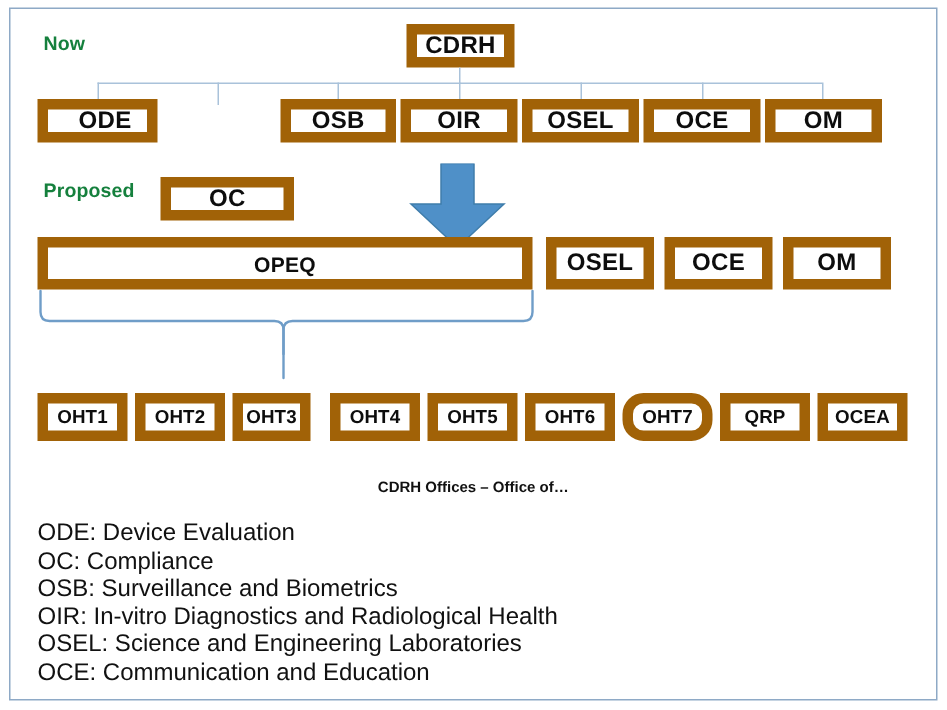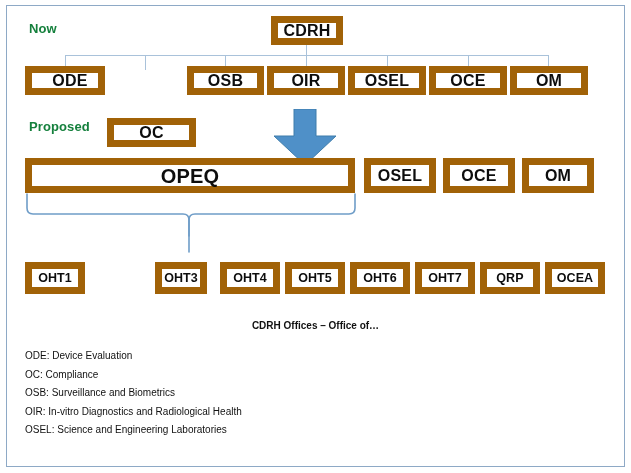--- a/index.html
+++ b/index.html
@@ -50,21 +50,21 @@
     color: #0d0d0d;
     font-size: 16px;
     letter-spacing: 0.2px;
     line-height: 1;
   }
   .obox.small {
     font-size: 12.5px;
     letter-spacing: 0.1px;
   }
   .obox.wide {
-    font-size: 20px;
+    font-size: 14px;
   }
   
   .hline {
     position: absolute;
     background: #a9c2da;
     height: 1px;
   }
   .vline {
     position: absolute;
     background: #a9c2da;
@@ -83,21 +83,21 @@
   
   #legend-title {
     position: absolute;
     font-weight: bold;
     font-size: 10px;
     color: #111111;
     white-space: nowrap;
   }
   .legend-col {
     position: absolute;
-    font-size: 10px;
+    font-size: 16px;
     color: #111111;
     line-height: 18.6px;
   }
   .legend-item {
     white-space: nowrap;
   }
 </style>
 </head>
 <body>
 
@@ -139,33 +139,35 @@
     <div class="obox" style="left:436px; top:152px; width:72px; height:35px;">OCE</div>
     <div class="obox" style="left:515px; top:152px; width:72px; height:35px;">OM</div>
 
     <svg id="brace-shape" style="left:16px; top:186px;" width="336" height="62" viewBox="0 0 336 62">
       <path d="M4,2 L4,16 Q4,22 10,22 L160,22 Q166,22 166,28 L166,44
                M166,28 Q166,22 172,22 L326,22 Q332,22 332,16 L332,2" fill="none" stroke="#6f9dc8" stroke-width="1.6" stroke-linecap="round"></path>
       <line x1="166" y1="26" x2="166" y2="60" stroke="#6f9dc8" stroke-width="1.6" stroke-linecap="round"></line>
     </svg>
 
     <div class="obox small" style="left:18px;  top:256px; width:60px; height:32px;">OHT1</div>
+    <div class="obox small" style="left:83px;  top:256px; width:60px; height:32px;">OHT2</div>
     <div class="obox small" style="left:148px; top:256px; width:52px; height:32px;">OHT3</div>
     <div class="obox small" style="left:213px; top:256px; width:60px; height:32px;">OHT4</div>
     <div class="obox small" style="left:278px; top:256px; width:60px; height:32px;">OHT5</div>
     <div class="obox small" style="left:343px; top:256px; width:60px; height:32px;">OHT6</div>
-    <div class="obox small" style="left:408px; top:256px; width:60px; height:32px;">OHT7</div>
+    <div class="obox small" style="left:408px; top:256px; width:60px; height:32px;border-radius:14px;">OHT7</div>
     <div class="obox small" style="left:473px; top:256px; width:60px; height:32px;">QRP</div>
     <div class="obox small" style="left:538px; top:256px; width:60px; height:32px;">OCEA</div>
 
     <div id="legend-title" style="left:0; top:314px; width:100%; text-align:center;">CDRH Offices – Office of…</div>
 
     <div class="legend-col" style="left:18px; top:341px;">
       <div class="legend-item">ODE: Device Evaluation</div>
       <div class="legend-item">OC: Compliance</div>
       <div class="legend-item">OSB: Surveillance and Biometrics</div>
       <div class="legend-item">OIR: In-vitro Diagnostics and Radiological Health</div>
       <div class="legend-item">OSEL: Science and Engineering Laboratories</div>
+      <div class="legend-item">OCE: Communication and Education</div>
     </div>
 
 
   </div>
 </div>
 
 </body></html>

